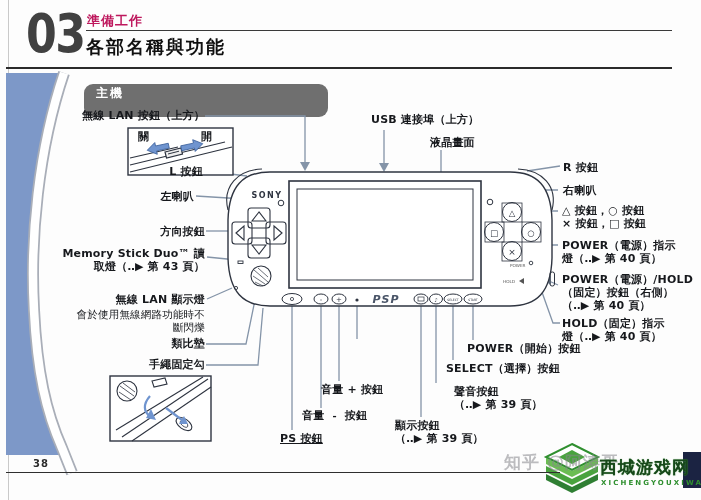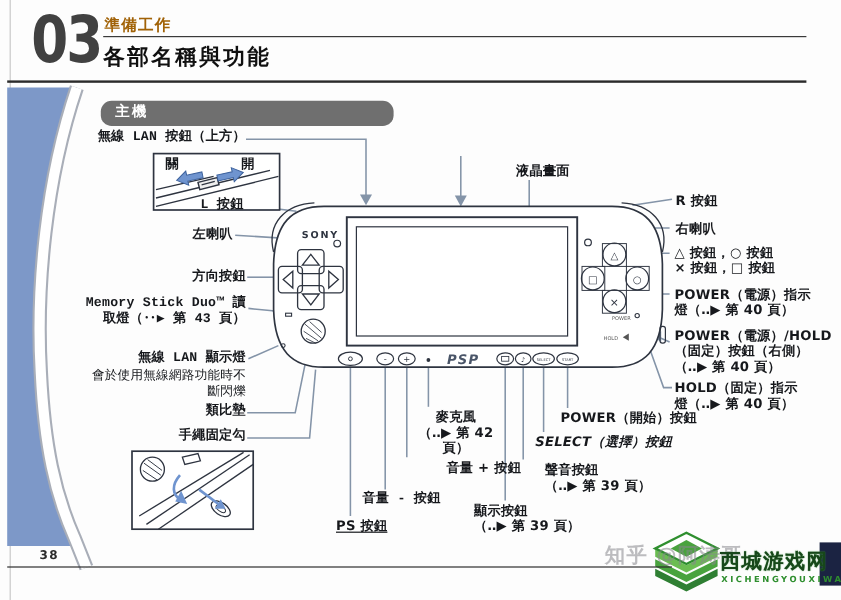--- a/index.html
+++ b/index.html
@@ -2,31 +2,31 @@
 <html><head>
 <meta charset="utf-8">
 <style>
   html,body{margin:0;padding:0;background:#ffffff;}
   .page{position:relative;width:701px;height:500px;background:#fdfdfd;overflow:hidden;
         font-family:"DejaVu Sans",sans-serif;}
   .scan-edge{position:absolute;left:8px;top:0;width:1px;height:500px;background:#c9c9c9;}
   
   .chapter-num{position:absolute;left:26px;top:2px;font-size:54px;font-weight:bold;color:#414141;
                transform:scaleX(.82);transform-origin:left top;letter-spacing:-2px;}
-  .kicker{position:absolute;left:87px;top:12px;font-size:13px;font-weight:600;color:#a16207;letter-spacing:1px;}
+  .kicker{position:absolute;left:87px;top:12px;font-size:13px;font-weight:600;color:#be185d;letter-spacing:1px;}
   .rule-thin{position:absolute;left:86px;top:30px;width:586px;height:0;border-top:1.4px solid #3a3a3a;}
   .page-title{position:absolute;left:86px;top:35px;font-size:18px;font-weight:bold;color:#101010;letter-spacing:2px;}
   .rule-thick{position:absolute;left:6px;top:67px;width:666px;height:0;border-top:2.6px solid #2b2b2b;}
-  .section-bar{position:absolute;left:84px;top:84px;width:244px;height:21px;background:#6f6f6f;
+  .section-bar{position:absolute;left:84px;top:84px;width:244px;height:33px;background:#6f6f6f;
                border-radius:9px;color:#ffffff;font-size:12px;font-weight:bold;line-height:19px;
                padding-left:12px;box-sizing:border-box;letter-spacing:2px;}
   
   .lbl{position:absolute;font-size:11px;line-height:13px;font-weight:600;color:#16181c;
        white-space:pre-line;letter-spacing:.2px;}
-  .lbl.ra{text-align:right;font-family:Liberation Mono, monospace;}
+  .lbl.ra{text-align:right;}
   .lbl.note{font-size:10.5px;font-weight:500;}
   .lbl.ctr{text-align:center;width:86px;}
   
   svg.art{position:absolute;left:0;top:0;}
   svg text{font-family:"DejaVu Sans",sans-serif;}
   
   .footer-line{position:absolute;left:6px;top:472px;width:554px;height:0;border-top:1.6px solid #2f2f2f;}
   .page-num{position:absolute;left:33px;top:458px;font-size:10px;font-weight:600;color:#2c2c2c;letter-spacing:1px;}
   
   .wm-overlay{position:absolute;left:504px;top:451px;font-size:17px;font-weight:bold;
@@ -209,43 +209,42 @@
   <div class="lbl ra" style="right:507px;top:190px;">左喇叭</div>
   <div class="lbl ra" style="right:496px;top:225px;">方向按鈕</div>
   <div class="lbl ra" style="right:496px;top:247px;">Memory Stick Duo™ 讀
 取燈（‥▶ 第 43 頁）</div>
   <div class="lbl ra" style="right:496px;top:293px;text-align:right;">無線 LAN 顯示燈</div>
   <div class="lbl ra note" style="right:496px;top:308px;">會於使用無線網路功能時不
 斷閃爍</div>
   <div class="lbl ra" style="right:496px;top:337px;">類比墊</div>
   <div class="lbl ra" style="right:496px;top:358px;">手繩固定勾</div>
 
+  <div class="lbl" style="left:371px;top:113px;">USB 連接埠（上方）</div>
   <div class="lbl" style="left:430px;top:136px;">液晶畫面</div>
 
   <div class="lbl" style="left:563px;top:161px;">R 按鈕</div>
   <div class="lbl" style="left:563px;top:184px;">右喇叭</div>
   <div class="lbl" style="left:562px;top:204px;">△ 按鈕，○ 按鈕
 × 按鈕，□ 按鈕</div>
   <div class="lbl" style="left:562px;top:239px;">POWER（電源）指示
 燈（‥▶ 第 40 頁）</div>
   <div class="lbl" style="left:562px;top:273px;">POWER（電源）/HOLD
 （固定）按鈕（右側）
 （‥▶ 第 40 頁）</div>
   <div class="lbl" style="left:562px;top:317px;">HOLD（固定）指示
 燈（‥▶ 第 40 頁）</div>
 
   <div class="lbl" style="left:467px;top:342px;">POWER（開始）按鈕</div>
-  <div class="lbl" style="left:446px;top:362px;font-style:italic;">SELECT（選擇）按鈕</div>
+  <div class="lbl" style="left:446px;top:362px;">SELECT（選擇）按鈕</div>
   <div class="lbl" style="left:427px;top:385px;margin-left:27px;">聲音按鈕
 （‥▶ 第 39 頁）</div>
   <div class="lbl" style="left:395px;top:419px;">顯示按鈕
 （‥▶ 第 39 頁）</div>
-  <div class="lbl ctr" style="left:337px;top:341px;">麥克風
-（‥▶ 第 42 頁）</div>
-  <div class="lbl" style="left:340px;top:383px;padding-left:32px;">音量 + 按鈕</div>
+  <div class="lbl" style="left:321px;top:383px;">音量 + 按鈕</div>
   <div class="lbl" style="left:302px;top:410px;font-family:Liberation Mono, monospace;">音量 - 按鈕</div>
   <div class="lbl" style="left:280px;top:432px;text-decoration:underline;">PS 按鈕</div>
 
   <div class="footer-line"></div>
   <div class="page-num">38</div>
 
   <div class="wm-overlay">知乎 @阿涛哥</div>
   <div class="site-name">西城游戏网</div>
   <div class="site-sub">XICHENGYOUXIWANG</div>
   <div class="corner-block"></div>

